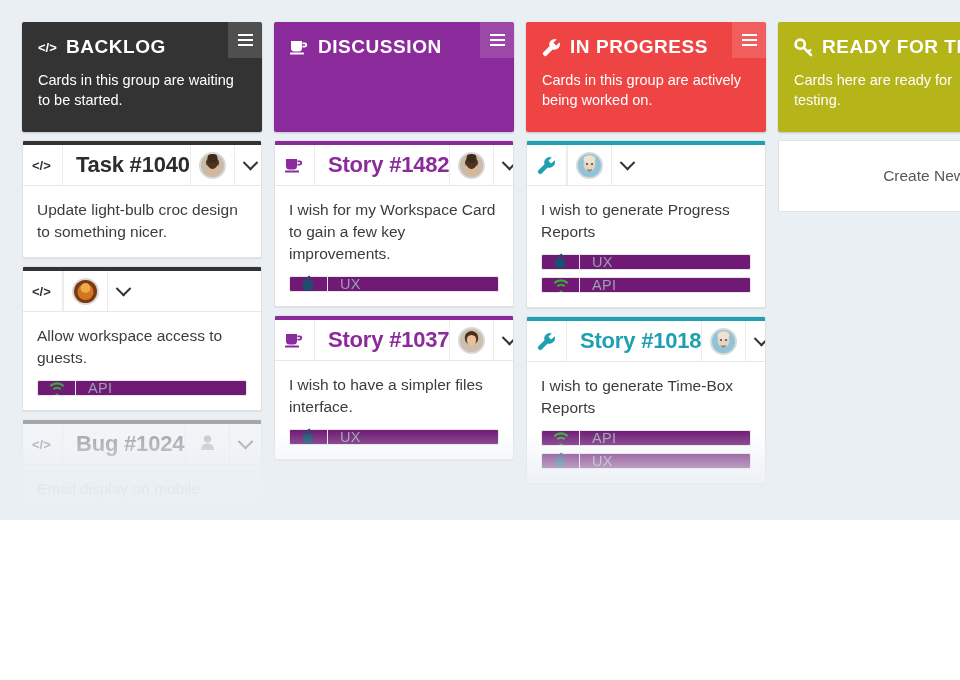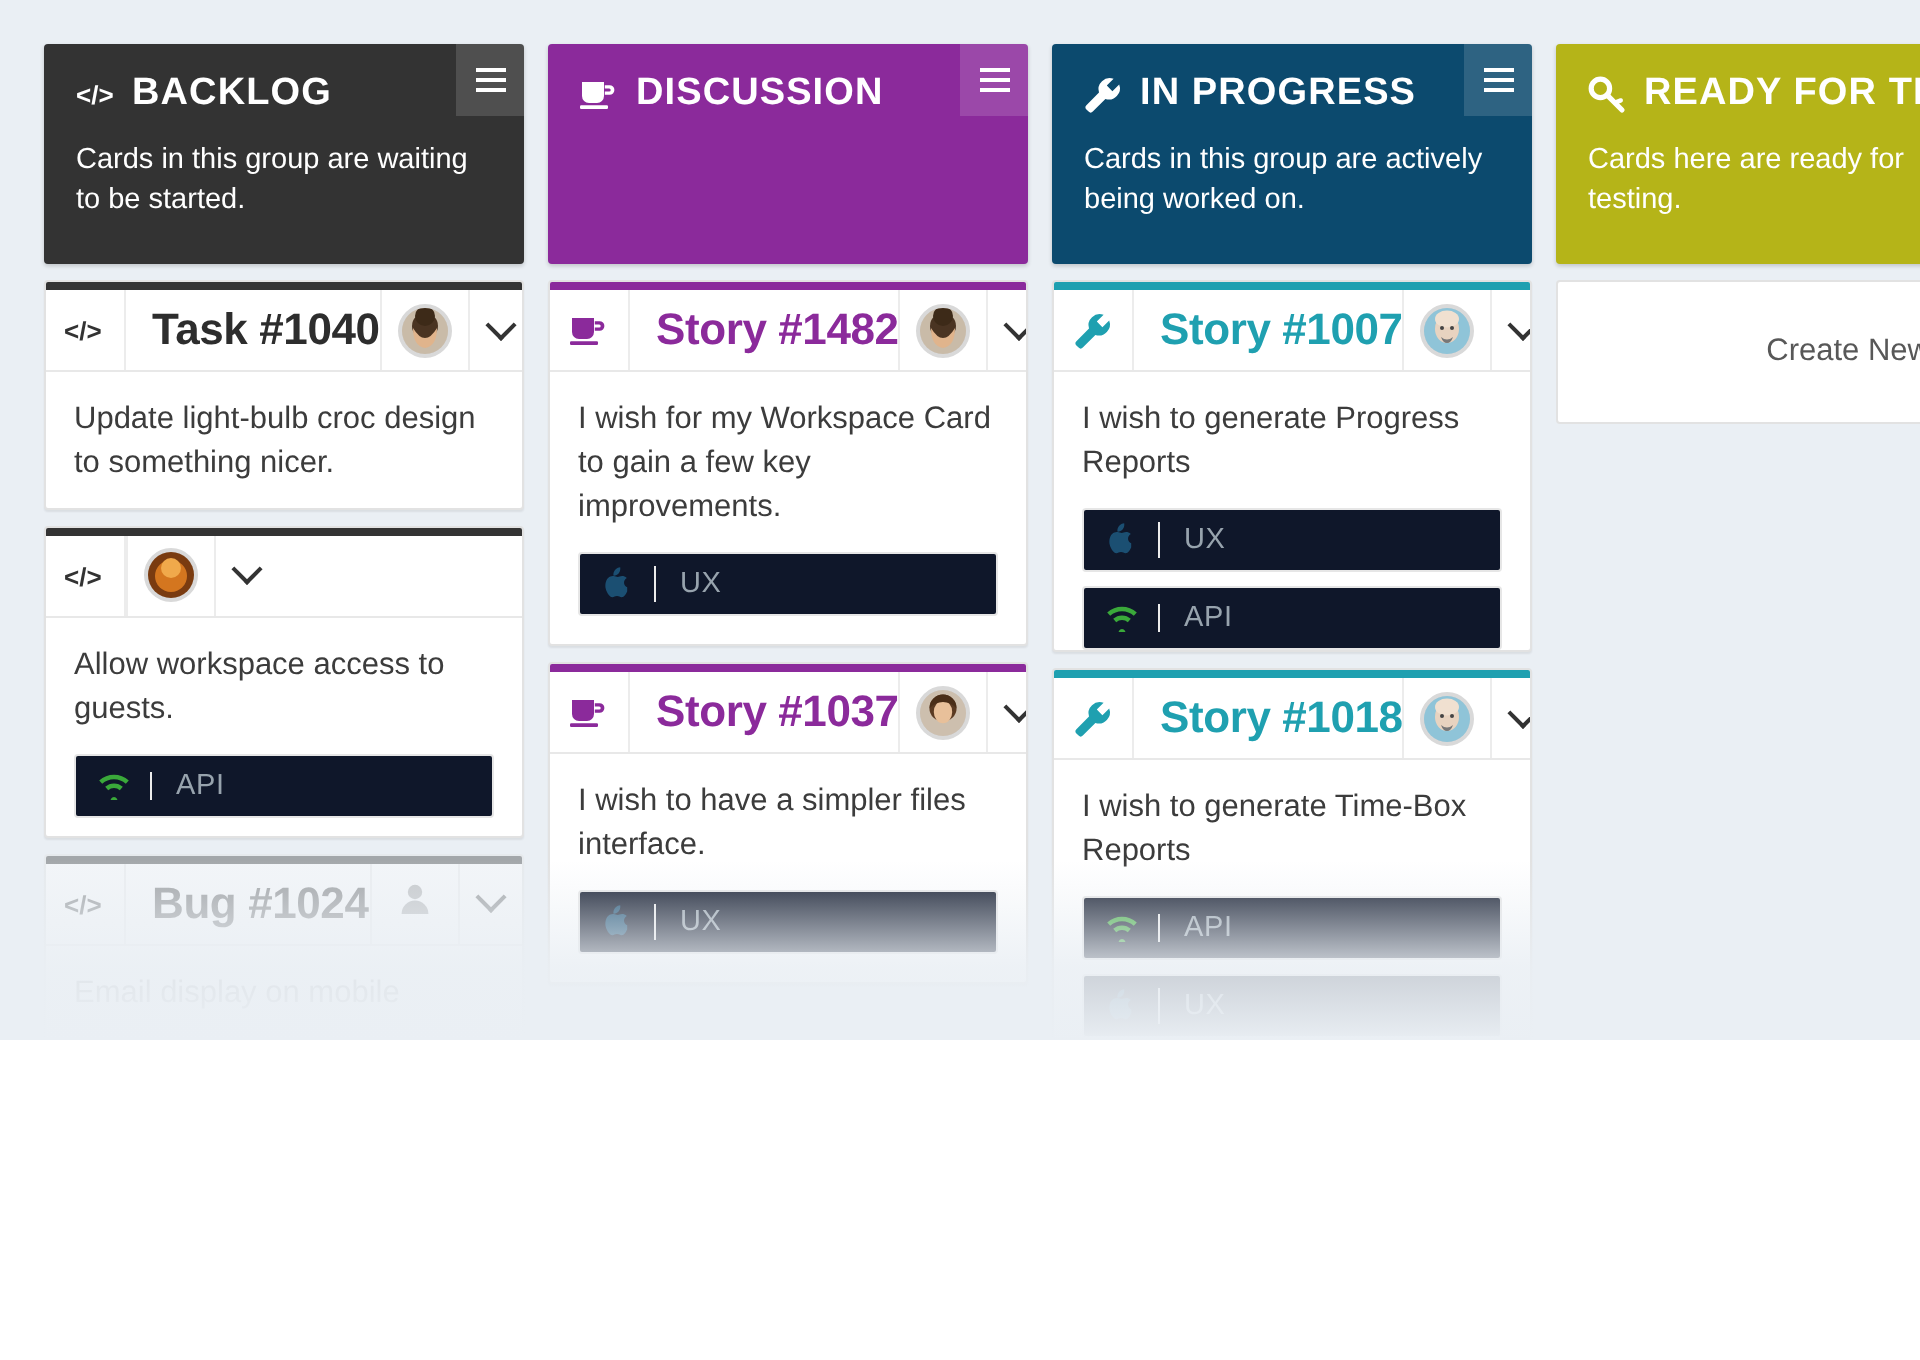--- a/index.html
+++ b/index.html
@@ -146,26 +146,26 @@
     transform: rotate(45deg) translate(-2px,-2px);
   }
   .card-body { padding: 13px 14px 14px 14px; }
   .card-text {
     font-size: 15.5px;
     line-height: 1.42;
     color: #3c3c3c;
   }
   .tags { margin-top: 11px; display: flex; flex-direction: column; gap: 7px; }
   .tag {
-    height: 32px;
+    height: 16px;
     border: 1px solid #e6e6e6;
     border-radius: 2px;
     display: flex;
     align-items: center;
-    background: #0f172a;
+    background: #701a75;
   }
   .tag-icon {
     width: 38px; flex: 0 0 38px;
     display: flex; align-items: center; justify-content: center;
     border-right: 1px solid #ececec;
   }
   .tag-label {
     padding-left: 12px;
     font-size: 14.5px;
     color: #97a3ad;
@@ -415,21 +415,21 @@
                 </svg>
             </span>
             <span class="tag-label">UX</span>
           </div>
         </div>
       </div>
     </div>
   </div>
 
   <div class="column">
-    <div class="col-header" style="background:#0c4a6e">
+    <div class="col-header" style="background:#ef4444">
       <div class="col-menu">
         <span></span>
       </div>
       <div class="col-header-top">
         <span class="col-icon">
           <svg width="19" height="19" viewBox="0 0 19 19">
               <path d="M17.6 4.2 14.2 7.6 11.4 4.8 14.8 1.4 a5.6 5.6 0 0 0-7.3 6.9 L1.2 14.6 a1.5 1.5 0 0 0 0 2.1 l1.1 1.1 a1.5 1.5 0 0 0 2.1 0 l6.3-6.3 a5.6 5.6 0 0 0 6.9-7.3z" fill="#fff"></path>
             </svg>
         </span>
         <span class="col-title">IN PROGRESS</span>
@@ -438,21 +438,20 @@
     </div>
 
     <div class="card">
       <div class="card-accent" style="background:#1fa0b0"></div>
       <div class="card-head">
         <div class="card-head-icon">
           <svg width="19" height="19" viewBox="0 0 19 19">
               <path d="M17.6 4.2 14.2 7.6 11.4 4.8 14.8 1.4 a5.6 5.6 0 0 0-7.3 6.9 L1.2 14.6 a1.5 1.5 0 0 0 0 2.1 l1.1 1.1 a1.5 1.5 0 0 0 2.1 0 l6.3-6.3 a5.6 5.6 0 0 0 6.9-7.3z" fill="#1fa0b0"></path>
             </svg>
         </div>
-        <div class="card-head-title" style="color:#1fa0b0">Story #1007</div>
         <div class="card-head-avatar">
           <div class="avatar">
             <svg width="23" height="23" viewBox="0 0 23 23">
                 <rect width="23" height="23" fill="#8fc4d8"></rect>
                 <ellipse cx="11.5" cy="10.5" rx="6" ry="7" fill="#e8d3c0"></ellipse>
                 <ellipse cx="11.5" cy="5.5" rx="6" ry="4.2" fill="#f0e0d0"></ellipse>
                 <circle cx="9" cy="10" r="1" fill="#444"></circle>
                 <circle cx="14" cy="10" r="1" fill="#444"></circle>
                 <path d="M8.5 14.5 q3 2.5 6 0 q-1 3-3 3 q-2 0-3-3z" fill="#777"></path>
               </svg>

